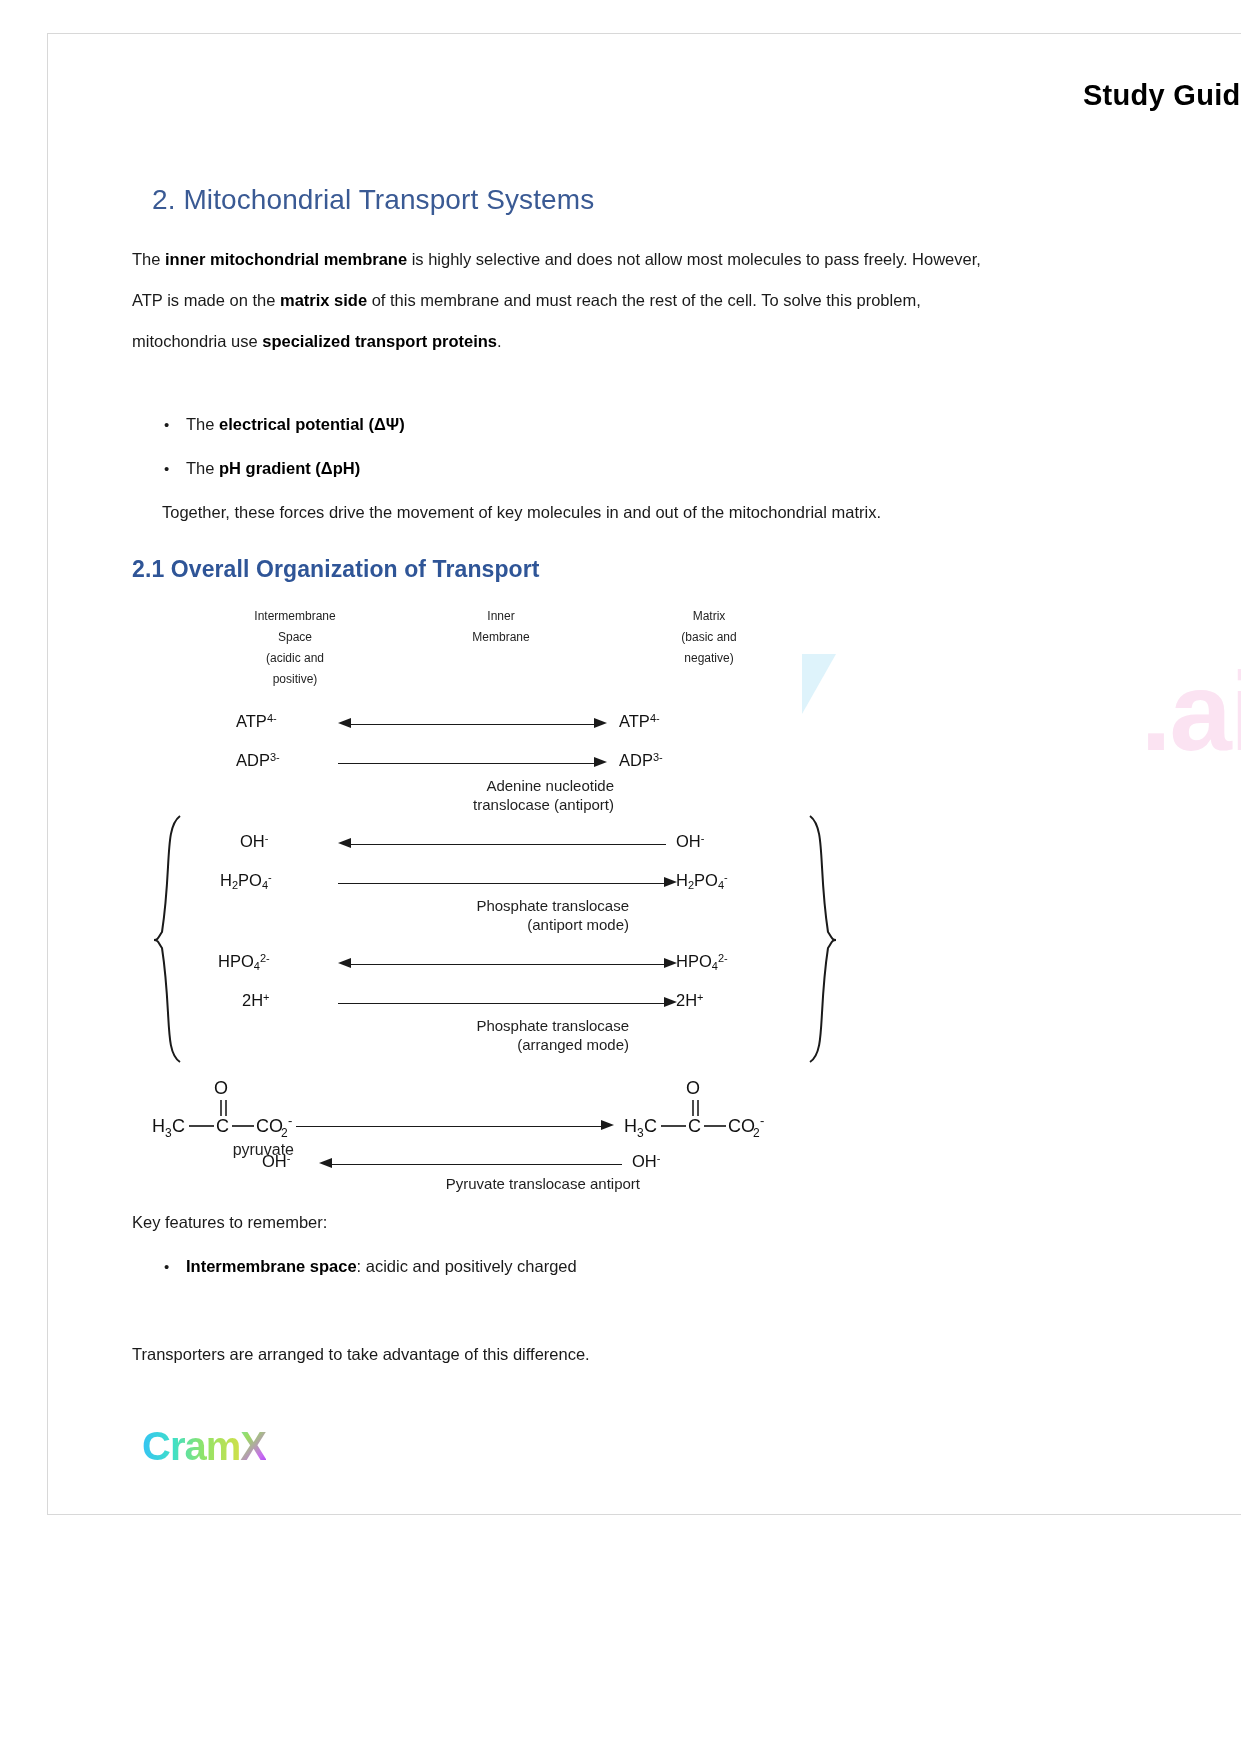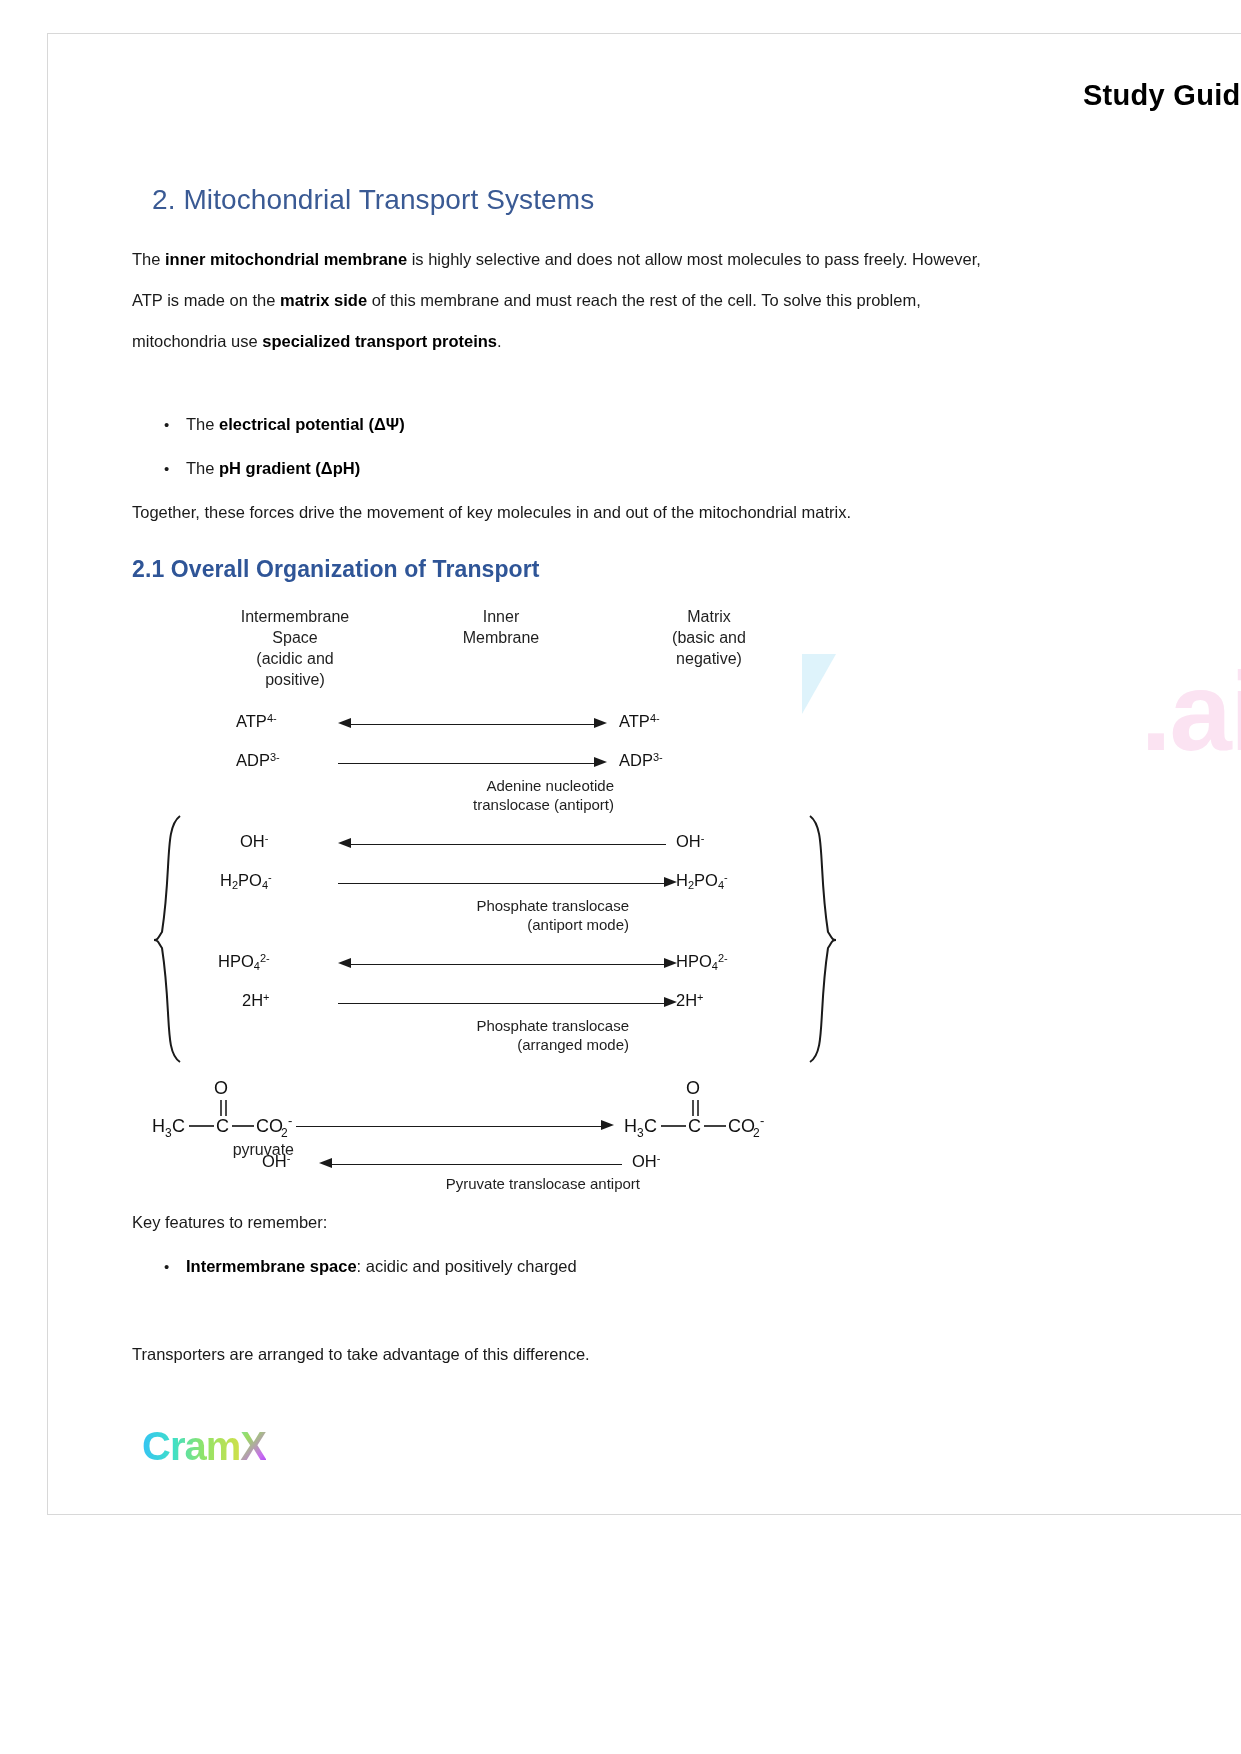--- a/index.html
+++ b/index.html
@@ -97,21 +97,21 @@
     top: 562px;
     width: 707px;
     height: 578px;
     background: #ffffff;
   }
   .fig-inner { position:absolute; inset:0; }
 
   .col-head {
     position: absolute;
     text-align: center;
-    font-size: 16px;
+    font-size: 12px;
     line-height: 21px;
     color: #1f1f1f;
   }
 
   .lbl {
     position: absolute;
     font-size: 16.5px;
     color: #111;
     white-space: nowrap;
   }
@@ -207,21 +207,21 @@
   </div>
 
 
   <div class="bullet" style="top:370px;">
     <span class="dot">•</span><span class="btxt"><span>The </span><b>electrical potential (ΔΨ)</b></span>
   </div>
   <div class="bullet" style="top:414px;">
     <span class="dot">•</span><span class="btxt"><span>The </span><b>pH gradient (ΔpH)</b></span>
   </div>
 
-  <div class="para" style="top:458px;">Together, these forces drive the movement of key molecules in and out of the mitochondrial matrix.</div>
+  <div class="para" style="top:458px;margin-left:30px;">Together, these forces drive the movement of key molecules in and out of the mitochondrial matrix.</div>
 
   <div class="h3">2.1 Overall Organization of Transport</div>
 
   <div class="figure">
     <div class="fig-inner">
 
       <div class="col-head" style="left:46px; top:10px; width:210px;">
         <div>Intermembrane</div>
         <div>Space</div>
         <div>(acidic and</div>

